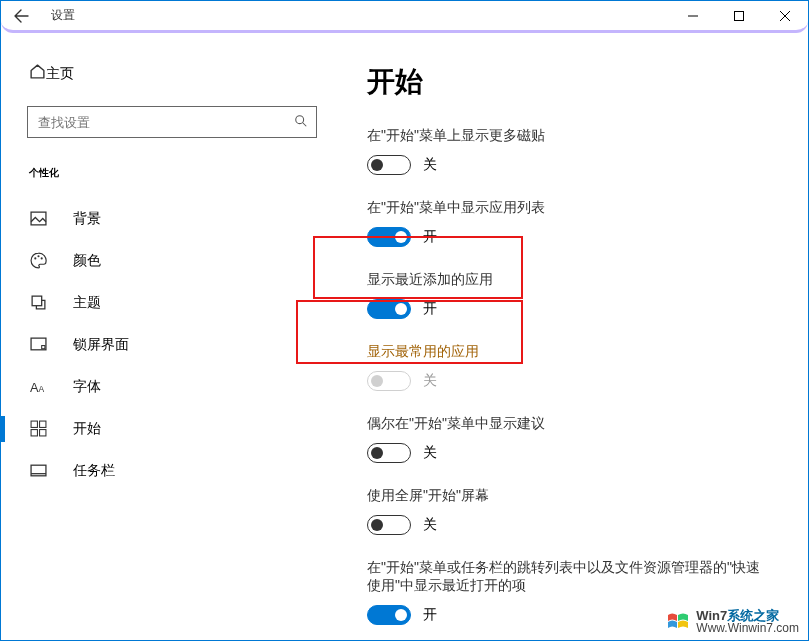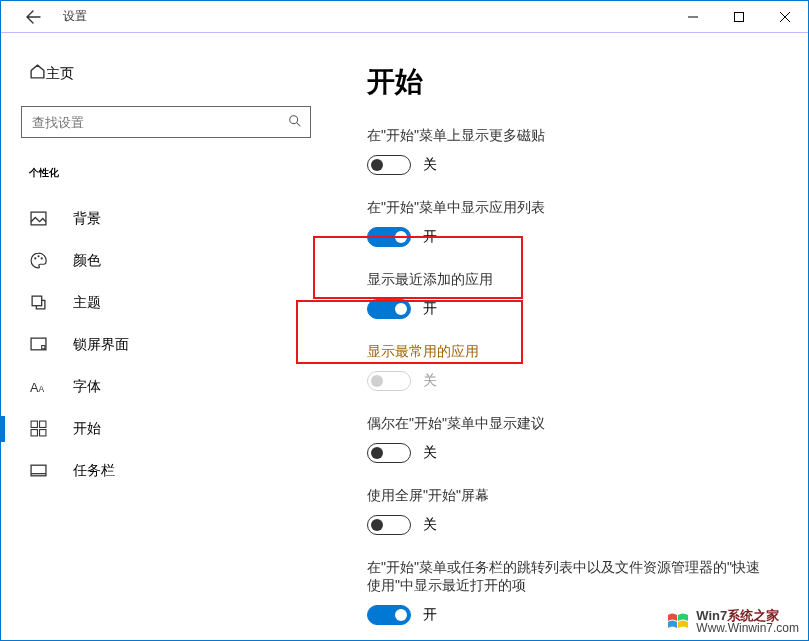--- a/index.html
+++ b/index.html
@@ -1,29 +1,29 @@
 <!DOCTYPE html>
 <html><head>
 <meta charset="utf-8">
 <style>
   * { margin: 0; padding: 0; box-sizing: border-box; font-family: "Microsoft YaHei", "Segoe UI", sans-serif; }
   body { background: #fff; width: 809px; height: 641px; overflow: hidden; position: relative; }
   .window { width: 809px; height: 641px; border: 1px solid #0078d4; display: flex; flex-direction: column; background: #fff; }
-  .titlebar { height: 32px; display: flex; align-items: center; padding-left: 20px; border-bottom: 1px solid #c4b5fd; }
+  .titlebar { height: 32px; display: flex; align-items: center; padding-left: 8px; border-bottom: 3px solid #c4b5fd; border-radius: 12px; }
   .titlebar-left { display: flex; align-items: center; gap: 18px; flex: 1; }
   .back-btn { width: 24px; height: 24px; display: flex; align-items: center; justify-content: center; font-size: 16px; color: #333; cursor: pointer; }
   .title { font-size: 12px; color: #333; }
   .win-controls { display: flex; }
   .win-btn { width: 46px; height: 32px; display: flex; align-items: center; justify-content: center; background: none; border: none; cursor: pointer; }
   .win-btn svg { width: 10px; height: 10px; }
   .body { flex: 1; display: flex; overflow: hidden; }
   .sidebar { width: 330px; padding: 20px 0 0 20px; border-right: 0; overflow-y: auto; }
   .home-row { display: flex; align-items: center; padding: 10px 0 10px 8px; margin-bottom: 12px; cursor: pointer; }
   .home-row .label { font-size: 14px; }
-  .searchbox { position: relative; width: 290px; height: 32px; border: 1px solid #666; margin-bottom: 28px; margin-left: 0; display: flex; align-items: center; padding: 0 34px 0 10px; }
+  .searchbox { position: relative; width: 290px; height: 32px; border: 1px solid #666; margin-bottom: 28px; margin-left: 6px; display: flex; align-items: center; padding: 0 34px 0 10px; }
   .searchbox input { width: 100%; border: none; outline: none; font-size: 13px; background: transparent; }
   .searchbox .sicon { position: absolute; right: 8px; font-size: 13px; color: #555; }
   .section-title { font-size: 10px; font-weight: 600; margin: 0 0 18px 8px; }
   .nav { list-style: none; }
   .nav li { display: flex; align-items: flex-start; gap: 26px; padding: 12px 0 12px 8px; font-size: 14px; cursor: pointer; position: relative; }
   .nav li.active::before { content: ""; position: absolute; left: -20px; top: 8px; bottom: 8px; width: 4px; background: #0078d4; }
   .nav .ic { width: 18px; display: inline-flex; justify-content: center; color: #333; }
   .content { flex: 1; padding: 30px 36px 20px 36px; overflow-y: auto; }
   .content h1 { font-size: 28px; font-weight: 600; margin-bottom: 26px; }
   .setting { margin-bottom: 24px; }
@@ -38,21 +38,21 @@
   .toggle.disabled { opacity: 0.55; cursor: default; border:1px solid #aaa; background:#fff;}
   .toggle.disabled .knob { background:#aaa; left:3px; top:3px; width:12px;height:12px;border-radius:50%; position:absolute;}
   .toggle-text { font-size: 14px; }
   .hl-red { position: absolute; border: 2px solid #e81818; pointer-events: none; }
   .hl1 { left: 313px; top: 236px; width: 210px; height: 63px; }
   .hl2 { left: 296px; top: 300px; width: 227px; height: 64px; }
   .watermark { position: absolute; right: 6px; bottom: 4px; display: flex; align-items: center; gap: 6px; background: rgba(255,255,255,0.85); padding: 2px 4px; }
   .watermark .wm-logo { width: 24px; height: 22px; }
   .watermark .wm-text { display: flex; flex-direction: column; line-height: 1.05; }
   .wm-title { font-size: 13px; font-weight: 700; }
-  .wm-title .c1{color:#404040;} .wm-title .c2{color:#7f1d1d;margin-top:26px;}
+  .wm-title .c1{color:#404040;} .wm-title .c2{color:#0369a1;margin-top:26px;}
   .wm-url { font-size: 12px; color: #444; letter-spacing: 0; }
 </style>
 </head>
 <body>
 
 <div class="window">
 
   <div class="titlebar">
     <div class="titlebar-left">
       <div class="back-btn">

